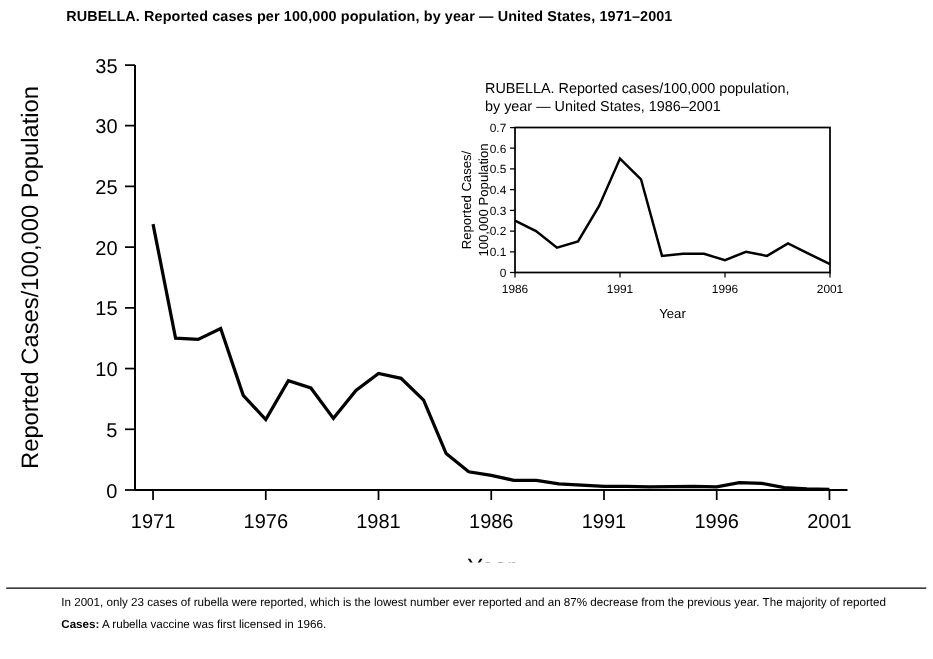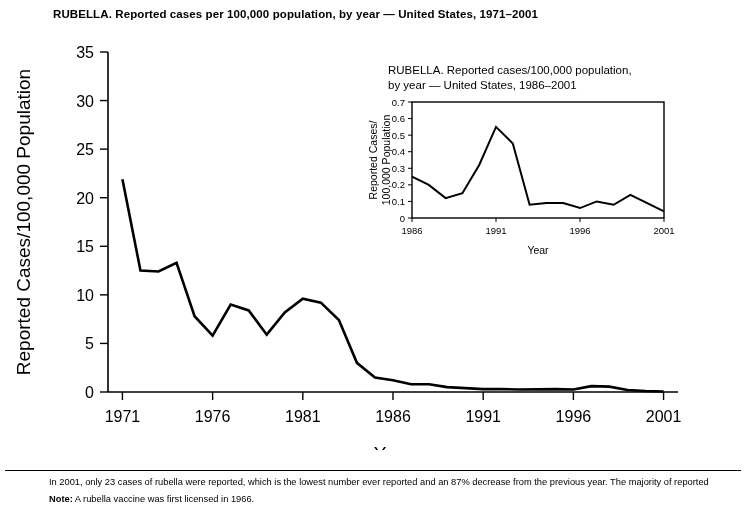--- a/index.html
+++ b/index.html
@@ -178,14 +178,14 @@
       <text x="538" y="224" class="inset-axis-title" text-anchor="middle">Year</text>
       <text x="377" y="130" class="inset-axis-title" text-anchor="middle" transform="rotate(-90 377 130)">Reported Cases/</text>
       <text x="390" y="130" class="inset-axis-title" text-anchor="middle" transform="rotate(-90 390 130)">100,000 Population</text>
       <path d="M412.00 146.57 L428.80 154.86 L445.60 168.11 L462.40 163.14 L479.20 134.97 L496.00 96.86 L512.80 113.43 L529.60 174.74 L546.40 173.09 L563.20 173.09 L580.00 178.06 L596.80 171.43 L613.60 174.74 L630.40 164.80 L647.20 173.09 L664.00 181.37" class="series-inset"></path>
     </svg>
 </div>
 
 <div class="footnote-rule"></div>
 <div class="footnotes">
   <div>In 2001, only 23 cases of rubella were reported, which is the lowest number ever reported and an 87% decrease from the previous year. The majority of reported</div>
-  <div class="note-row"><span class="note-label">Note:</span><span> A rubella vaccine was first licensed in 1966.</span></div>
+  <div class="note-row"><span class="note-label">Cases:</span><span> A rubella vaccine was first licensed in 1966.</span></div>
 </div>
 
 </body></html>

